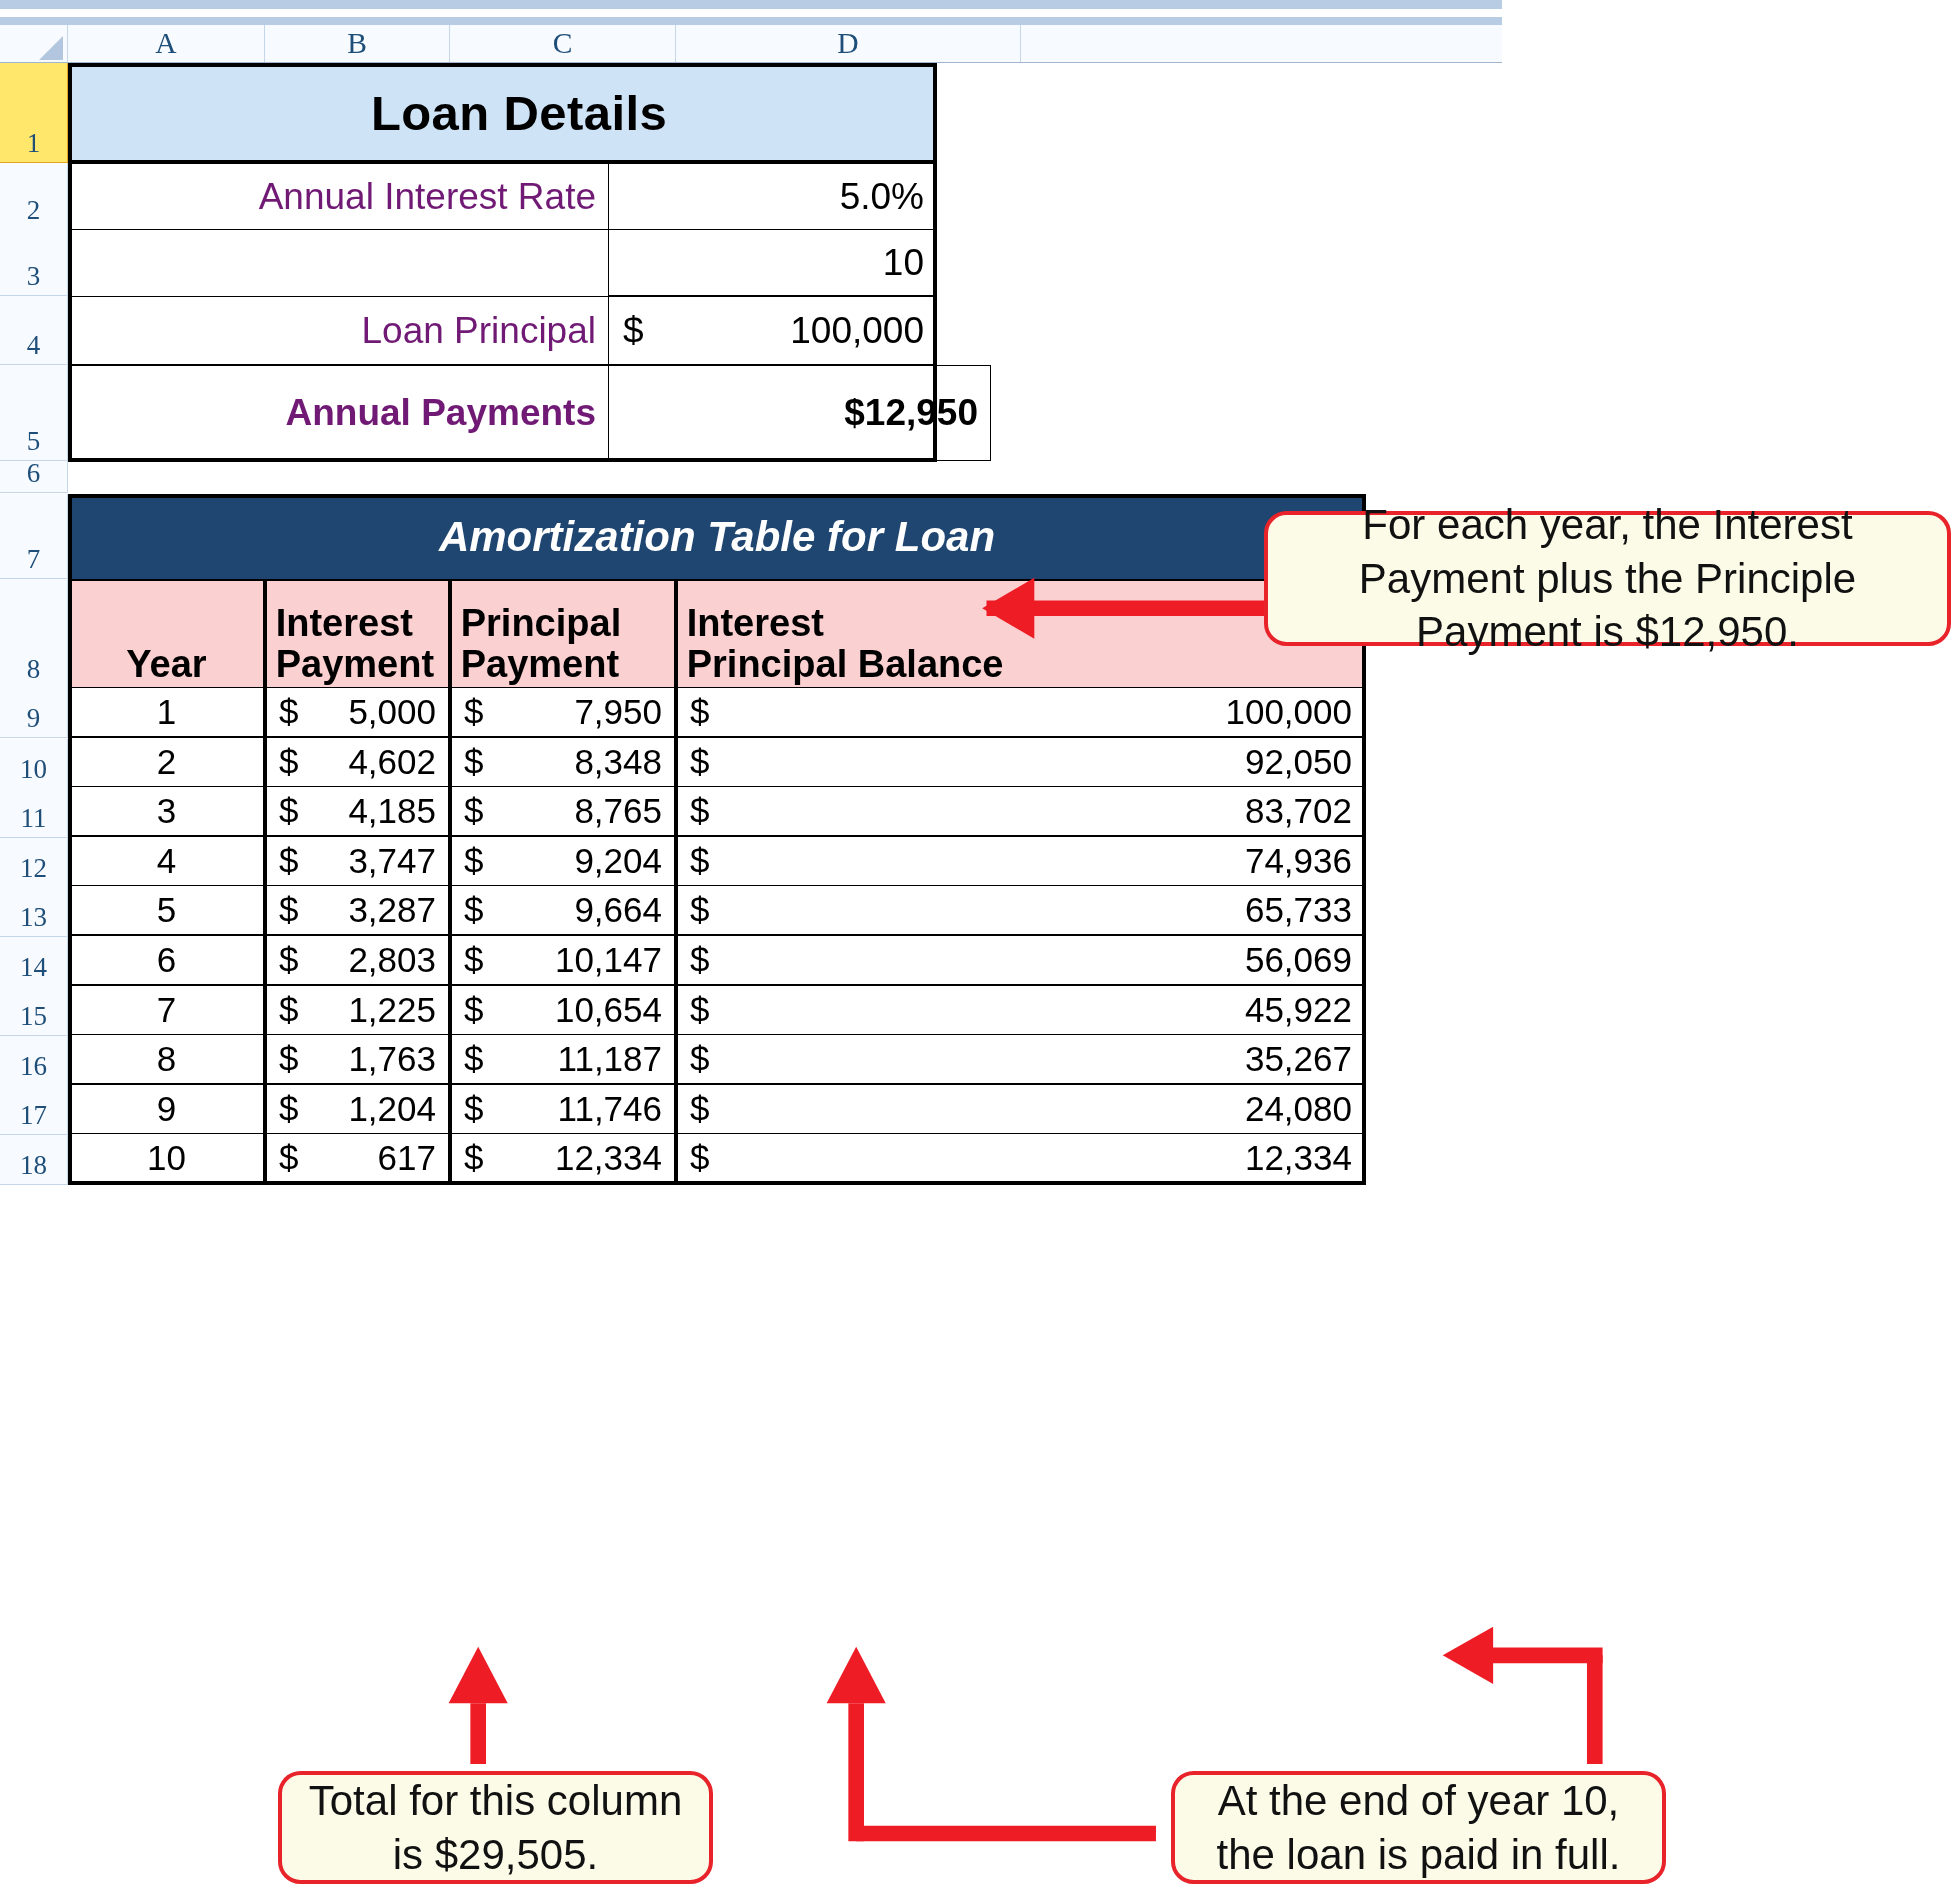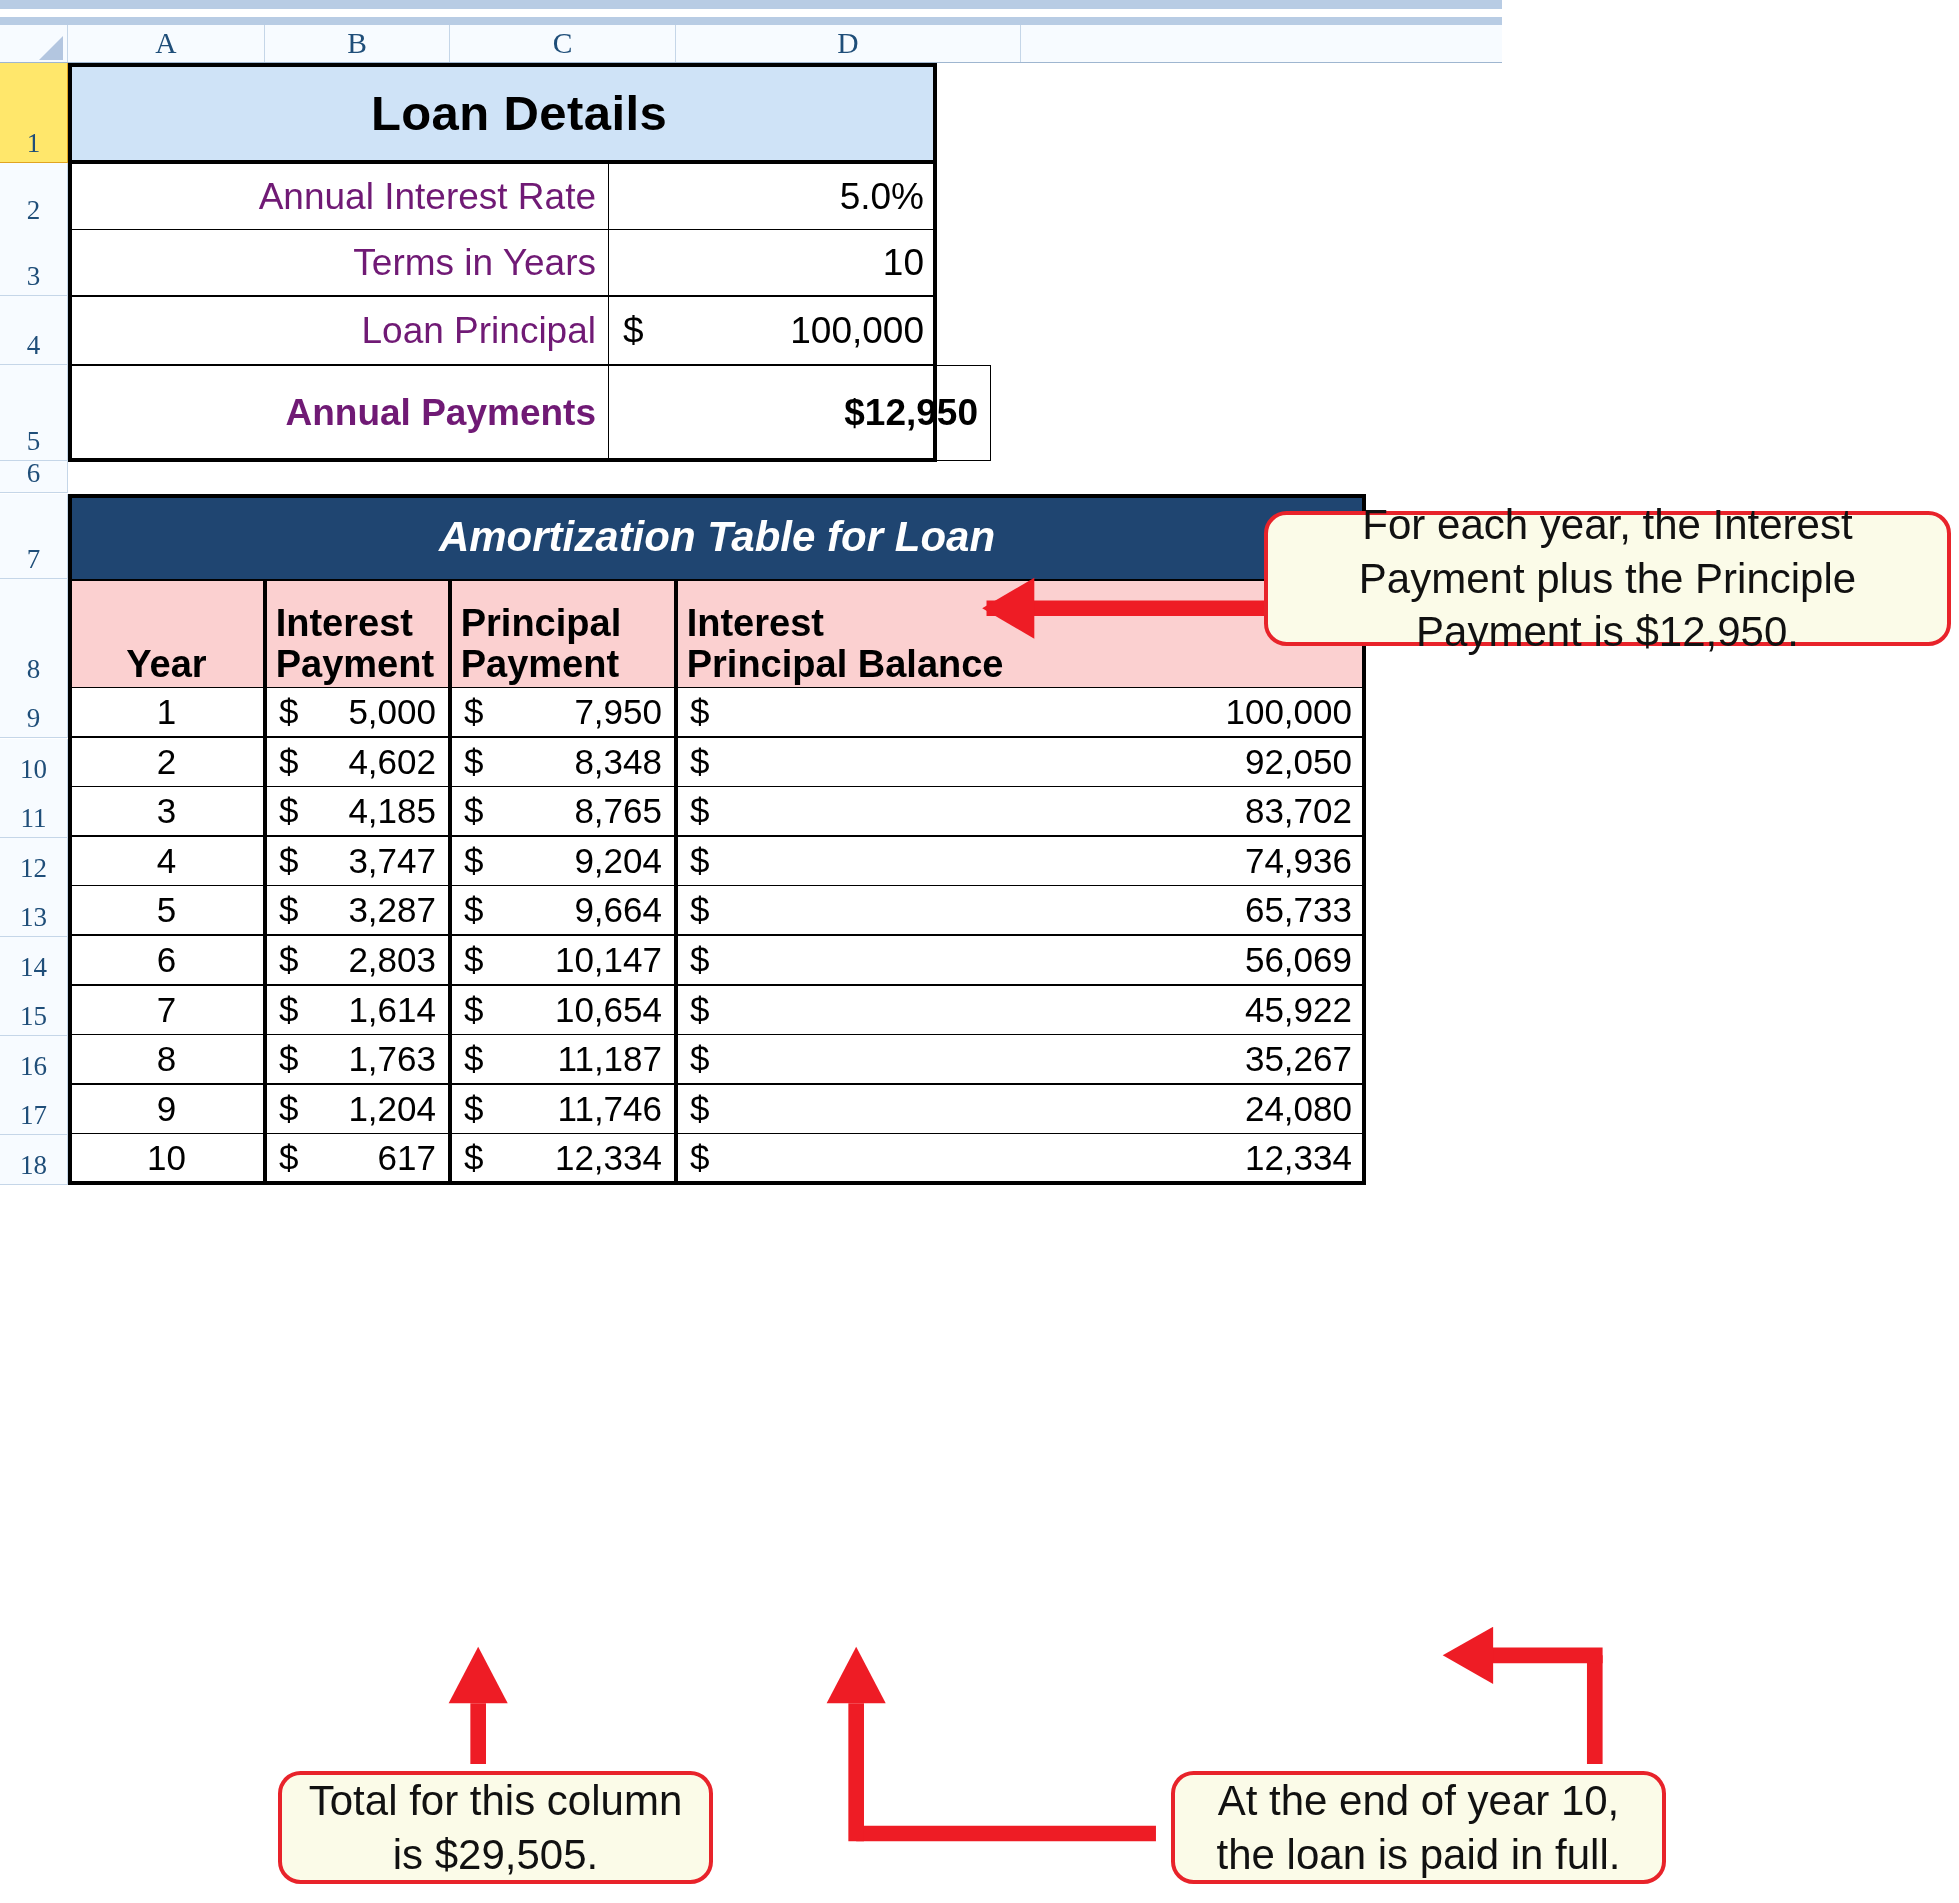--- a/index.html
+++ b/index.html
@@ -259,21 +259,20 @@
   <div class="rowhdr" style="top:986px;height:50px;">15</div>
   <div class="rowhdr" style="top:1036px;height:50px;">16</div>
   <div class="rowhdr" style="top:1085px;height:50px;">17</div>
   <div class="rowhdr" style="top:1135px;height:50px;">18</div>
 
   <div class="cell ld-title" style="left:68px;top:63px;width:869px;height:100px;">Loan Details</div>
 
   <div class="cell ld-label" style="left:68px;top:163px;width:541px;height:67px;">Annual Interest Rate</div>
   <div class="cell ld-value" style="left:608px;top:163px;width:329px;height:67px;">5.0%</div>
 
-  <div class="cell ld-label" style="left:68px;top:229px;width:541px;height:67px;">Terms in Years</div>
   <div class="cell ld-value" style="left:608px;top:229px;width:329px;height:67px;">10</div>
 
   <div class="cell ld-label" style="left:68px;top:296px;width:541px;height:69px;">Loan Principal</div>
   <div class="cell ld-value dollar-split" style="left:608px;top:296px;width:329px;height:69px;">
     <span>$</span>
     <span>100,000</span>
   </div>
 
   <div class="cell ld-label bold" style="left:68px;top:365px;width:541px;height:96px;">Annual Payments</div>
   <div class="cell ld-value bold" style="left:608px;top:365px;width:383px;height:96px;">$12,950</div>
@@ -379,21 +378,21 @@
         <span>$</span>
         <span>10,147</span>
       </div>
       <div class="cell data-cell money" style="left: 676px; top: 936px; width: 690px; height: 50px;">
         <span>$</span>
         <span>56,069</span>
       </div>
       <div class="cell data-cell year" style="left: 68px; top: 986px; width: 197px; height: 50px;">7</div>
       <div class="cell data-cell money" style="left: 265px; top: 986px; width: 185px; height: 50px;">
         <span>$</span>
-        <span>1,614</span>
+        <span>1,225</span>
       </div>
       <div class="cell data-cell money" style="left: 450px; top: 986px; width: 226px; height: 50px;">
         <span>$</span>
         <span>10,654</span>
       </div>
       <div class="cell data-cell money" style="left: 676px; top: 986px; width: 690px; height: 50px;">
         <span>$</span>
         <span>45,922</span>
       </div>
       <div class="cell data-cell year" style="left: 68px; top: 1035px; width: 197px; height: 50px;">8</div>

